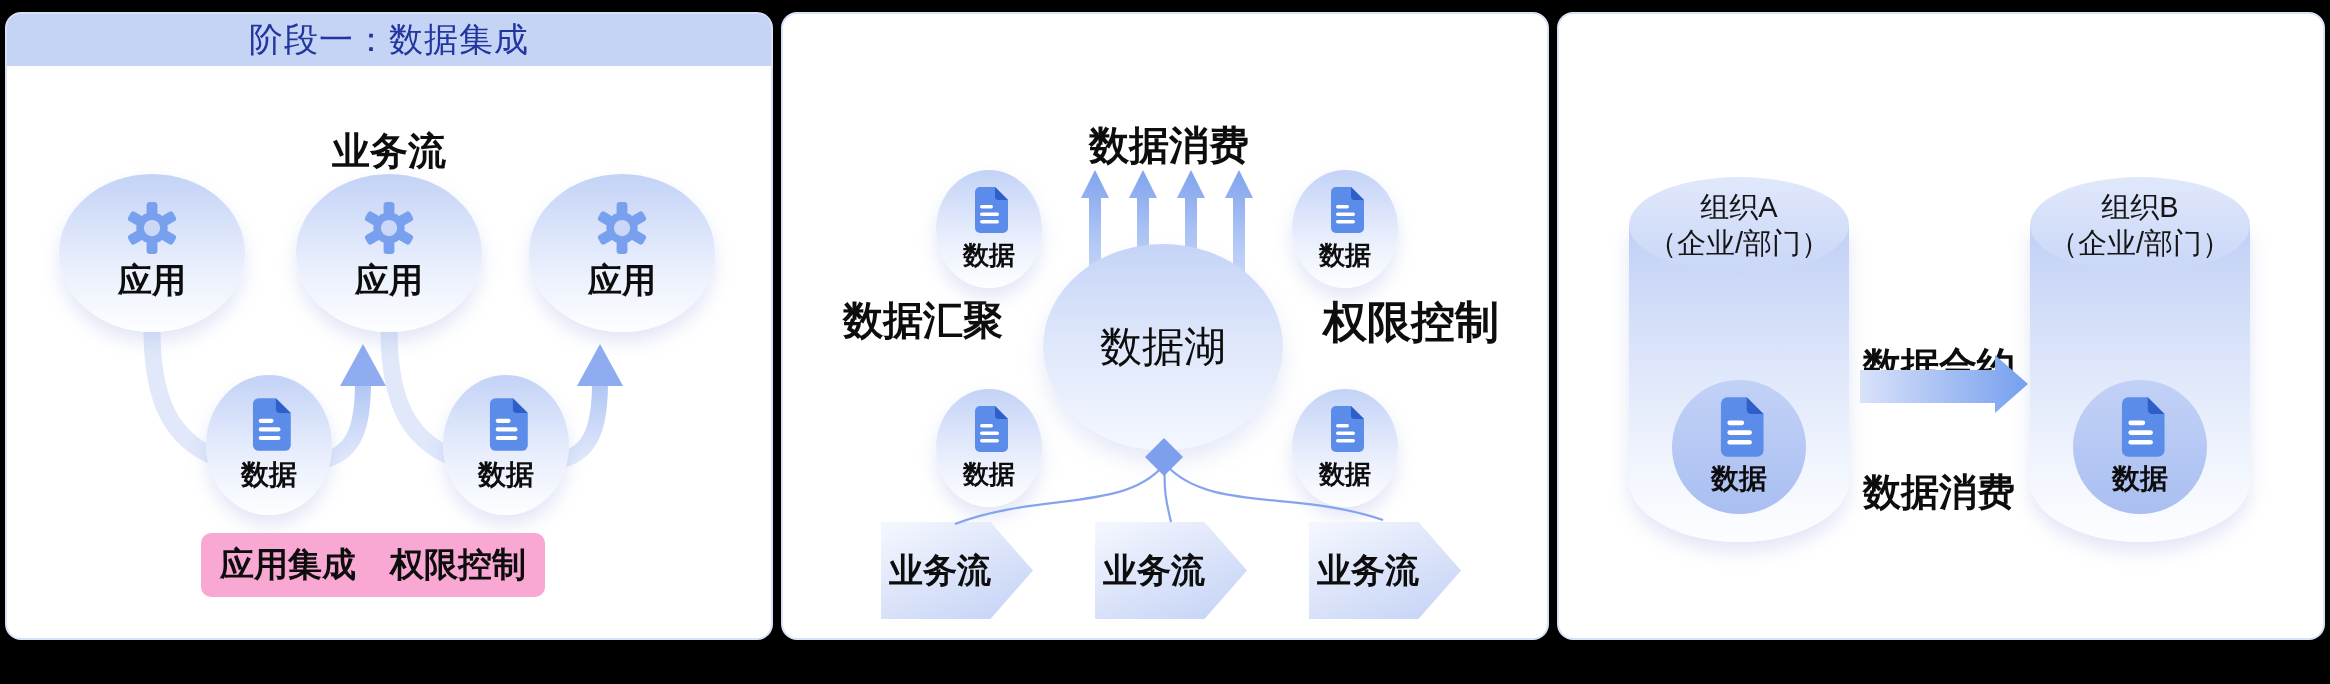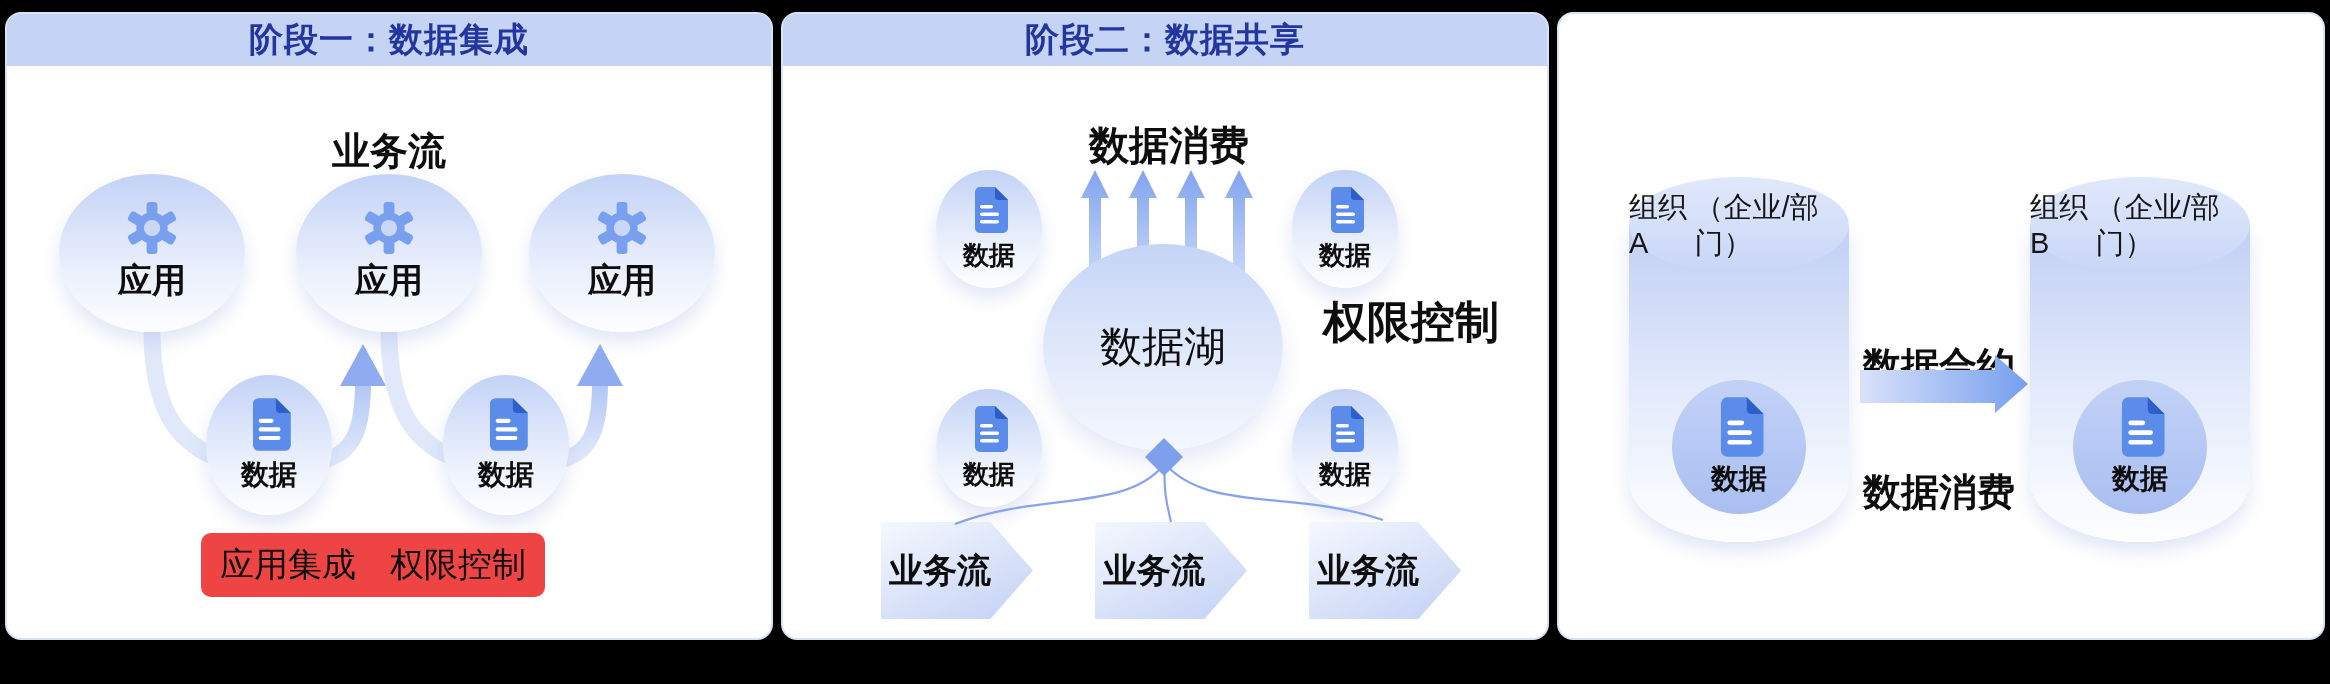--- a/index.html
+++ b/index.html
@@ -2,47 +2,47 @@
 <html><head>
 <meta charset="utf-8">
 <style>
   html,body{margin:0;padding:0;background:#000;}
   .scene{position:relative;width:2330px;height:684px;background:#000;overflow:hidden;
          font-family:"Liberation Sans","DejaVu Sans",sans-serif;color:#0d0d0d;}
   .panel{position:absolute;top:12px;width:768px;height:628px;background:#fff;
          border:2px solid #D7E1F8;border-radius:16px;box-sizing:border-box;}
   .panel-header{position:absolute;top:0;left:0;right:0;height:52px;background:#C5D3F5;
          border-radius:13px 13px 0 0;display:flex;align-items:center;justify-content:center;
-         font-size:34px;font-weight:700;color:#2336A0;letter-spacing:1px;}
+         font-size:34px;font-weight:400;color:#2336A0;letter-spacing:1px;}
   .big-label{position:absolute;text-align:center;font-weight:700;color:#0d0d0d;}
   .ellipse-node{position:absolute;border-radius:50%;display:flex;flex-direction:column;
          align-items:center;justify-content:center;gap:4px;z-index:2;
          background:linear-gradient(180deg,#C3D2F6 0%,#E7EDFC 55%,#FDFEFF 100%);
          box-shadow:0 10px 18px rgba(140,160,220,.25);}
   .node-label{font-weight:700;color:#0d0d0d;text-align:center;}
   .svg-layer{position:absolute;left:0;top:0;z-index:1;}
   .svg-top{position:absolute;left:0;top:0;z-index:3;}
-  .badge{position:absolute;background:#ef4444;border-radius:10px;display:flex;
-         align-items:center;justify-content:center;font-size:34px;font-weight:400;z-index:2;}
+  .badge{position:absolute;background:#f9a8d4;border-radius:10px;display:flex;
+         align-items:center;justify-content:center;font-size:34px;font-weight:700;z-index:2;}
   .lake{position:absolute;border-radius:50%;z-index:2;display:flex;align-items:center;justify-content:center;
         background:linear-gradient(180deg,#C5D4F7 0%,#DDE6FA 45%,#F4F7FE 100%);
         font-size:42px;font-weight:400;box-shadow:0 12px 22px rgba(140,160,220,.22);}
   .chevron{position:absolute;width:152px;height:97px;z-index:2;display:flex;align-items:center;
         justify-content:center;padding-right:34px;box-sizing:border-box;
         font-size:34px;font-weight:700;
         background:linear-gradient(155deg,#F3F6FE 5%,#D9E2F9 55%,#C2D1F5 100%);
         clip-path:polygon(0 0,72% 0,100% 50%,72% 100%,0 100%);}
   .cylinder{position:absolute;width:220px;height:365px;z-index:2;}
   .cyl-body{position:absolute;left:0;top:48px;width:220px;height:317px;
         border-radius:0 0 110px 110px / 0 0 62px 62px;
         background:linear-gradient(180deg,#C0CFF5 0%,#DCE5FA 42%,#F6F9FE 85%,#FCFDFF 100%);
         box-shadow:0 10px 18px rgba(140,160,220,.25);}
   .cyl-lid{position:absolute;left:0;top:0;width:220px;height:96px;border-radius:50%;
         background:linear-gradient(180deg,#E0E8FB 0%,#C9D6F7 100%);
-        display:flex;flex-direction:row;align-items:center;justify-content:center;
+        display:flex;flex-direction:column;align-items:center;justify-content:center;
         font-size:29px;font-weight:500;line-height:36px;color:#151515;z-index:2;}
   .data-circle{position:absolute;width:134px;height:134px;border-radius:50%;z-index:3;
         display:flex;flex-direction:column;align-items:center;justify-content:center;gap:2px;
         background:linear-gradient(180deg,#C2D1F6 0%,#AABFF1 100%);}
   .mid-col-label{position:absolute;width:230px;text-align:center;font-size:38px;font-weight:700;z-index:2;margin-top:42px;}
   .icon{display:block;}
 </style>
 </head>
 <body>
 
@@ -120,38 +120,38 @@
       <svg class="icon" width="46" height="55">
           <use href="#icon-doc"></use>
         </svg>
       <div class="node-label" style="font-size:28px">数据</div>
     </div>
 
     <div class="badge" style="left:194px;top:519px;width:344px;height:64px">应用集成　权限控制</div>
   </div>
 
   <div class="panel" style="left:781px">
-    <div class="panel-header">阶段二：数据共享</div>
     <div class="big-label" style="left:8px;right:0;top:104px;font-size:40px">数据消费</div>
 
     <svg class="svg-layer" width="768" height="628">
       <defs>
         <linearGradient id="g-up2" x1="0" y1="156" x2="0" y2="300" gradientUnits="userSpaceOnUse">
           <stop offset="0" stop-color="#7FA3EE"></stop>
             <stop offset="1" stop-color="#E4EBFC"></stop>
         </linearGradient>
       </defs>
       <g fill="url(#g-up2)">
         <path d="M312,156 L326,184 H318 V300 H306 V184 H298 Z"></path>
         <path d="M360,156 L374,184 H366 V300 H354 V184 H346 Z"></path>
         <path d="M408,156 L422,184 H414 V300 H402 V184 H394 Z"></path>
         <path d="M456,156 L470,184 H462 V300 H450 V184 H442 Z"></path>
       </g>
     </svg>
 
+    <div class="big-label" style="left:25px;width:230px;top:279px;font-size:40px">数据汇聚</div>
     <div class="big-label" style="left:513px;width:230px;top:279px;font-size:44px">权限控制</div>
 
     <div class="ellipse-node" style="left:153px;top:156px;width:106px;height:118px">
       <svg class="icon" width="40" height="48">
           <use href="#icon-doc"></use>
         </svg>
       <div class="node-label" style="font-size:26px">数据</div>
     </div>
     <div class="ellipse-node" style="left:509px;top:156px;width:106px;height:118px">
       <svg class="icon" width="40" height="48">

